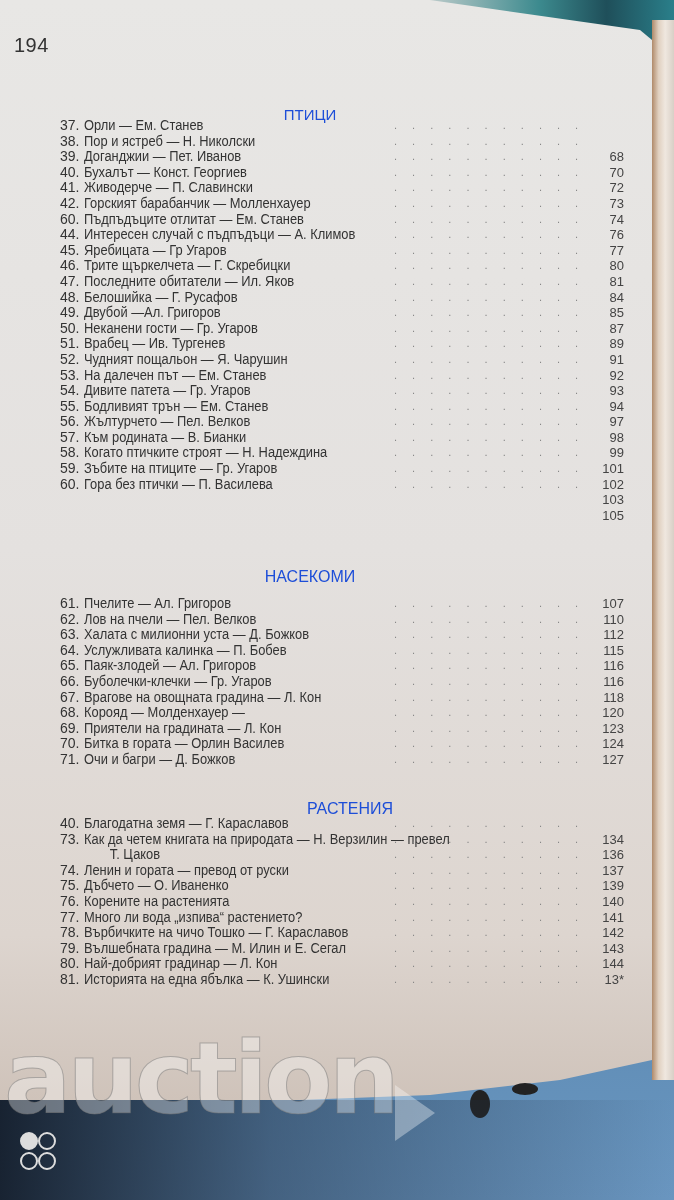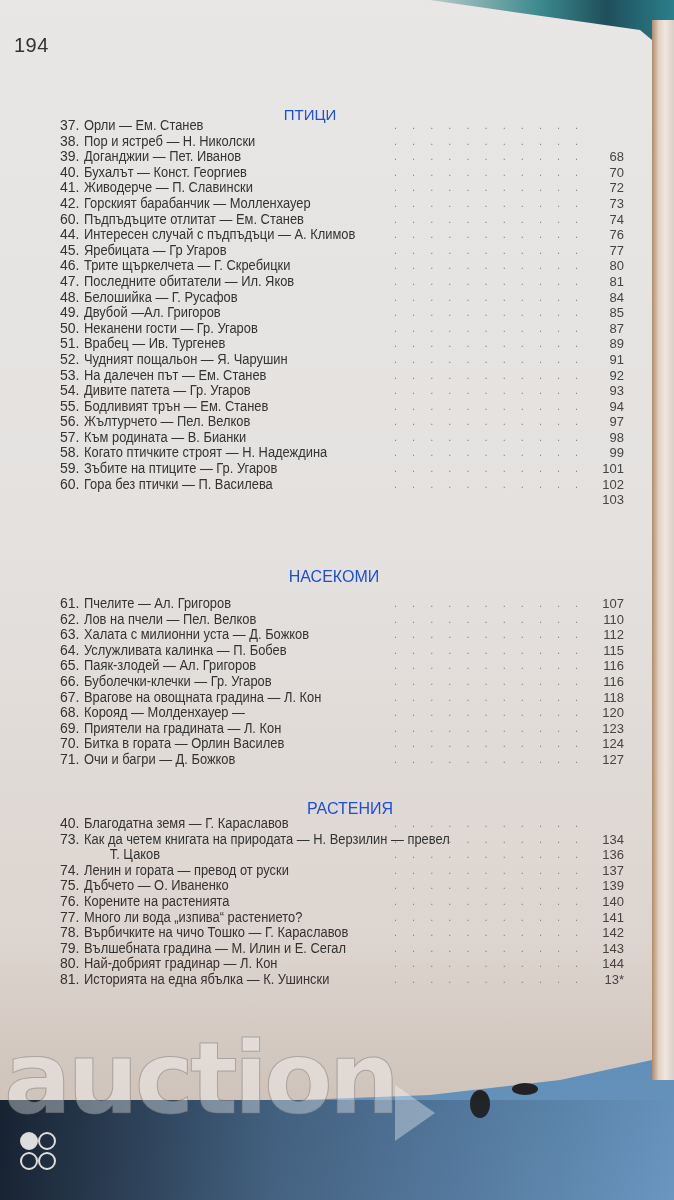--- a/index.html
+++ b/index.html
@@ -100,23 +100,24 @@
     <div class="toc-row"><span class="num">52.</span><span class="title">Чудният пощальон — Я. Чарушин</span><span class="dots">. . . . . . . . . . . . . . . .</span><span class="pg">91</span></div>
     <div class="toc-row"><span class="num">53.</span><span class="title">На далечен път — Ем. Станев</span><span class="dots">. . . . . . . . . . . . . . . .</span><span class="pg">92</span></div>
     <div class="toc-row"><span class="num">54.</span><span class="title">Дивите патета — Гр. Угаров</span><span class="dots">. . . . . . . . . . . . . . . .</span><span class="pg">93</span></div>
     <div class="toc-row"><span class="num">55.</span><span class="title">Бодливият трън — Ем. Станев</span><span class="dots">. . . . . . . . . . . . . . . .</span><span class="pg">94</span></div>
     <div class="toc-row"><span class="num">56.</span><span class="title">Жълтурчето — Пел. Велков</span><span class="dots">. . . . . . . . . . . . . . . .</span><span class="pg">97</span></div>
     <div class="toc-row"><span class="num">57.</span><span class="title">Към родината — В. Бианки</span><span class="dots">. . . . . . . . . . . . . . . .</span><span class="pg">98</span></div>
     <div class="toc-row"><span class="num">58.</span><span class="title">Когато птичките строят — Н. Надеждина</span><span class="dots">. . . . . . . . . . . . . . . .</span><span class="pg">99</span></div>
     <div class="toc-row"><span class="num">59.</span><span class="title">Зъбите на птиците — Гр. Угаров</span><span class="dots">. . . . . . . . . . . . . . . .</span><span class="pg">101</span></div>
     <div class="toc-row"><span class="num">60.</span><span class="title">Гора без птички — П. Василева</span><span class="dots">. . . . . . . . . . . . . . . .</span><span class="pg">102</span></div>
     <div class="toc-row"><span class="num"></span><span class="title"></span><span class="dots"></span><span class="pg">103</span></div>
+    <div class="toc-row"><span class="num"></span><span class="title"></span><span class="dots"></span><span class="pg">105</span></div>
   </div>
 
-<div class="section-title" style="top:568px; font-size:16px;margin-left:24px;">НАСЕКОМИ</div>
+<div class="section-title" style="top:568px; font-size:16px;">НАСЕКОМИ</div>
 <div class="toc" id="toc-1" style="top:596px;">
     <div class="toc-row"><span class="num">61.</span><span class="title">Пчелите — Ал. Григоров</span><span class="dots">. . . . . . . . . . . . . . . .</span><span class="pg">107</span></div>
     <div class="toc-row"><span class="num">62.</span><span class="title">Лов на пчели — Пел. Велков</span><span class="dots">. . . . . . . . . . . . . . . .</span><span class="pg">110</span></div>
     <div class="toc-row"><span class="num">63.</span><span class="title">Халата с милионни уста — Д. Божков</span><span class="dots">. . . . . . . . . . . . . . . .</span><span class="pg">112</span></div>
     <div class="toc-row"><span class="num">64.</span><span class="title">Услужливата калинка — П. Бобев</span><span class="dots">. . . . . . . . . . . . . . . .</span><span class="pg">115</span></div>
     <div class="toc-row"><span class="num">65.</span><span class="title">Паяк-злодей — Ал. Григоров</span><span class="dots">. . . . . . . . . . . . . . . .</span><span class="pg">116</span></div>
     <div class="toc-row"><span class="num">66.</span><span class="title">Буболечки-клечки — Гр. Угаров</span><span class="dots">. . . . . . . . . . . . . . . .</span><span class="pg">116</span></div>
     <div class="toc-row"><span class="num">67.</span><span class="title">Врагове на овощната градина — Л. Кон</span><span class="dots">. . . . . . . . . . . . . . . .</span><span class="pg">118</span></div>
     <div class="toc-row"><span class="num">68.</span><span class="title">Корояд — Молденхауер —</span><span class="dots">. . . . . . . . . . . . . . . .</span><span class="pg">120</span></div>
     <div class="toc-row"><span class="num">69.</span><span class="title">Приятели на градината — Л. Кон</span><span class="dots">. . . . . . . . . . . . . . . .</span><span class="pg">123</span></div>

